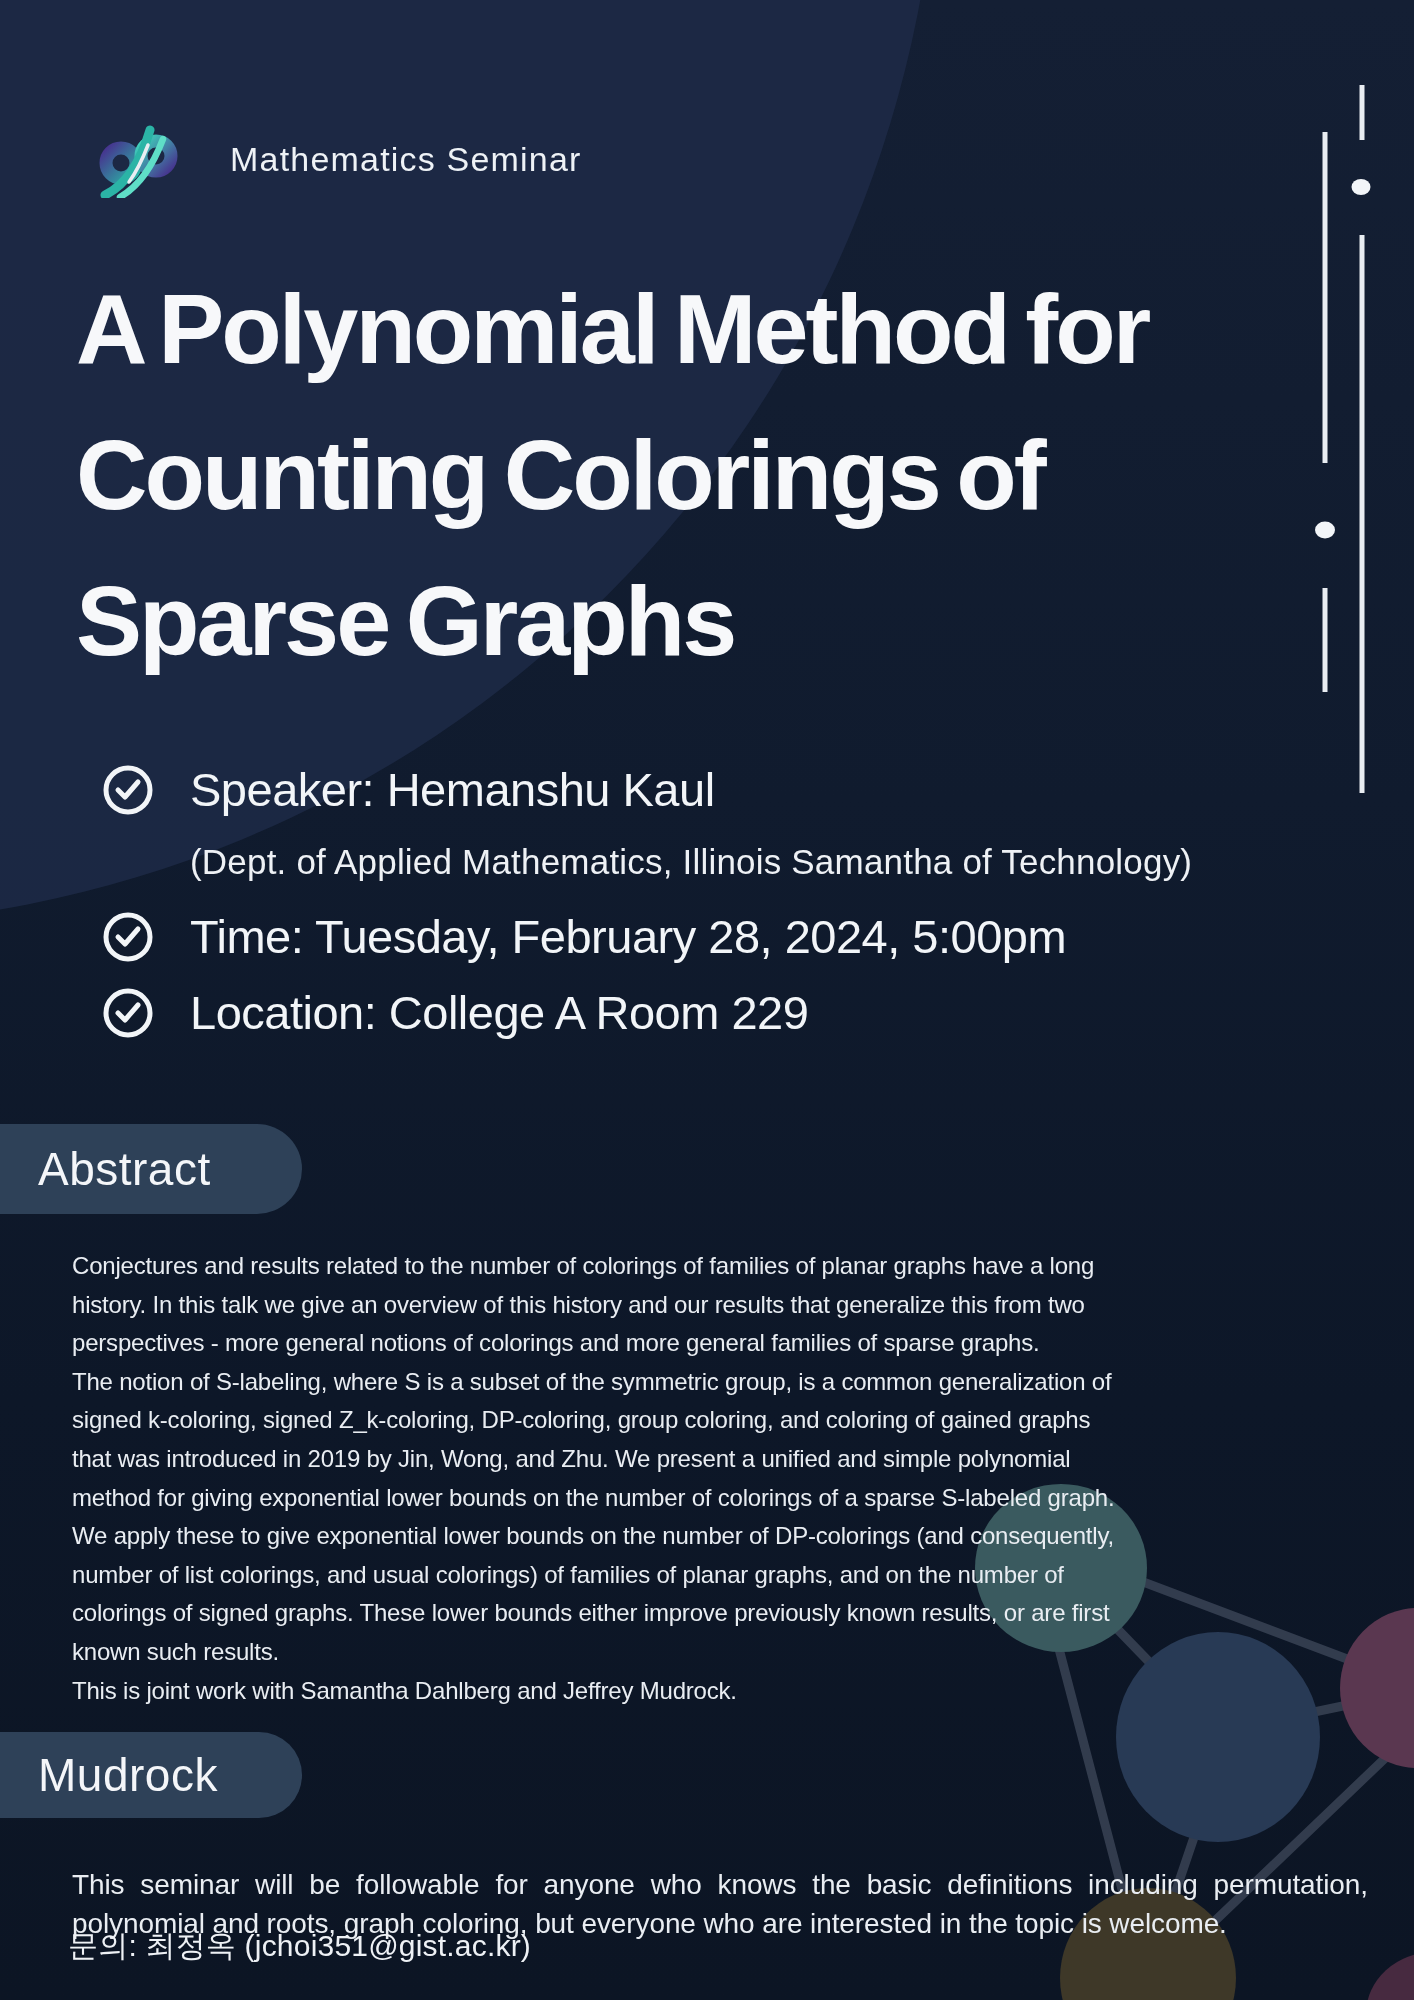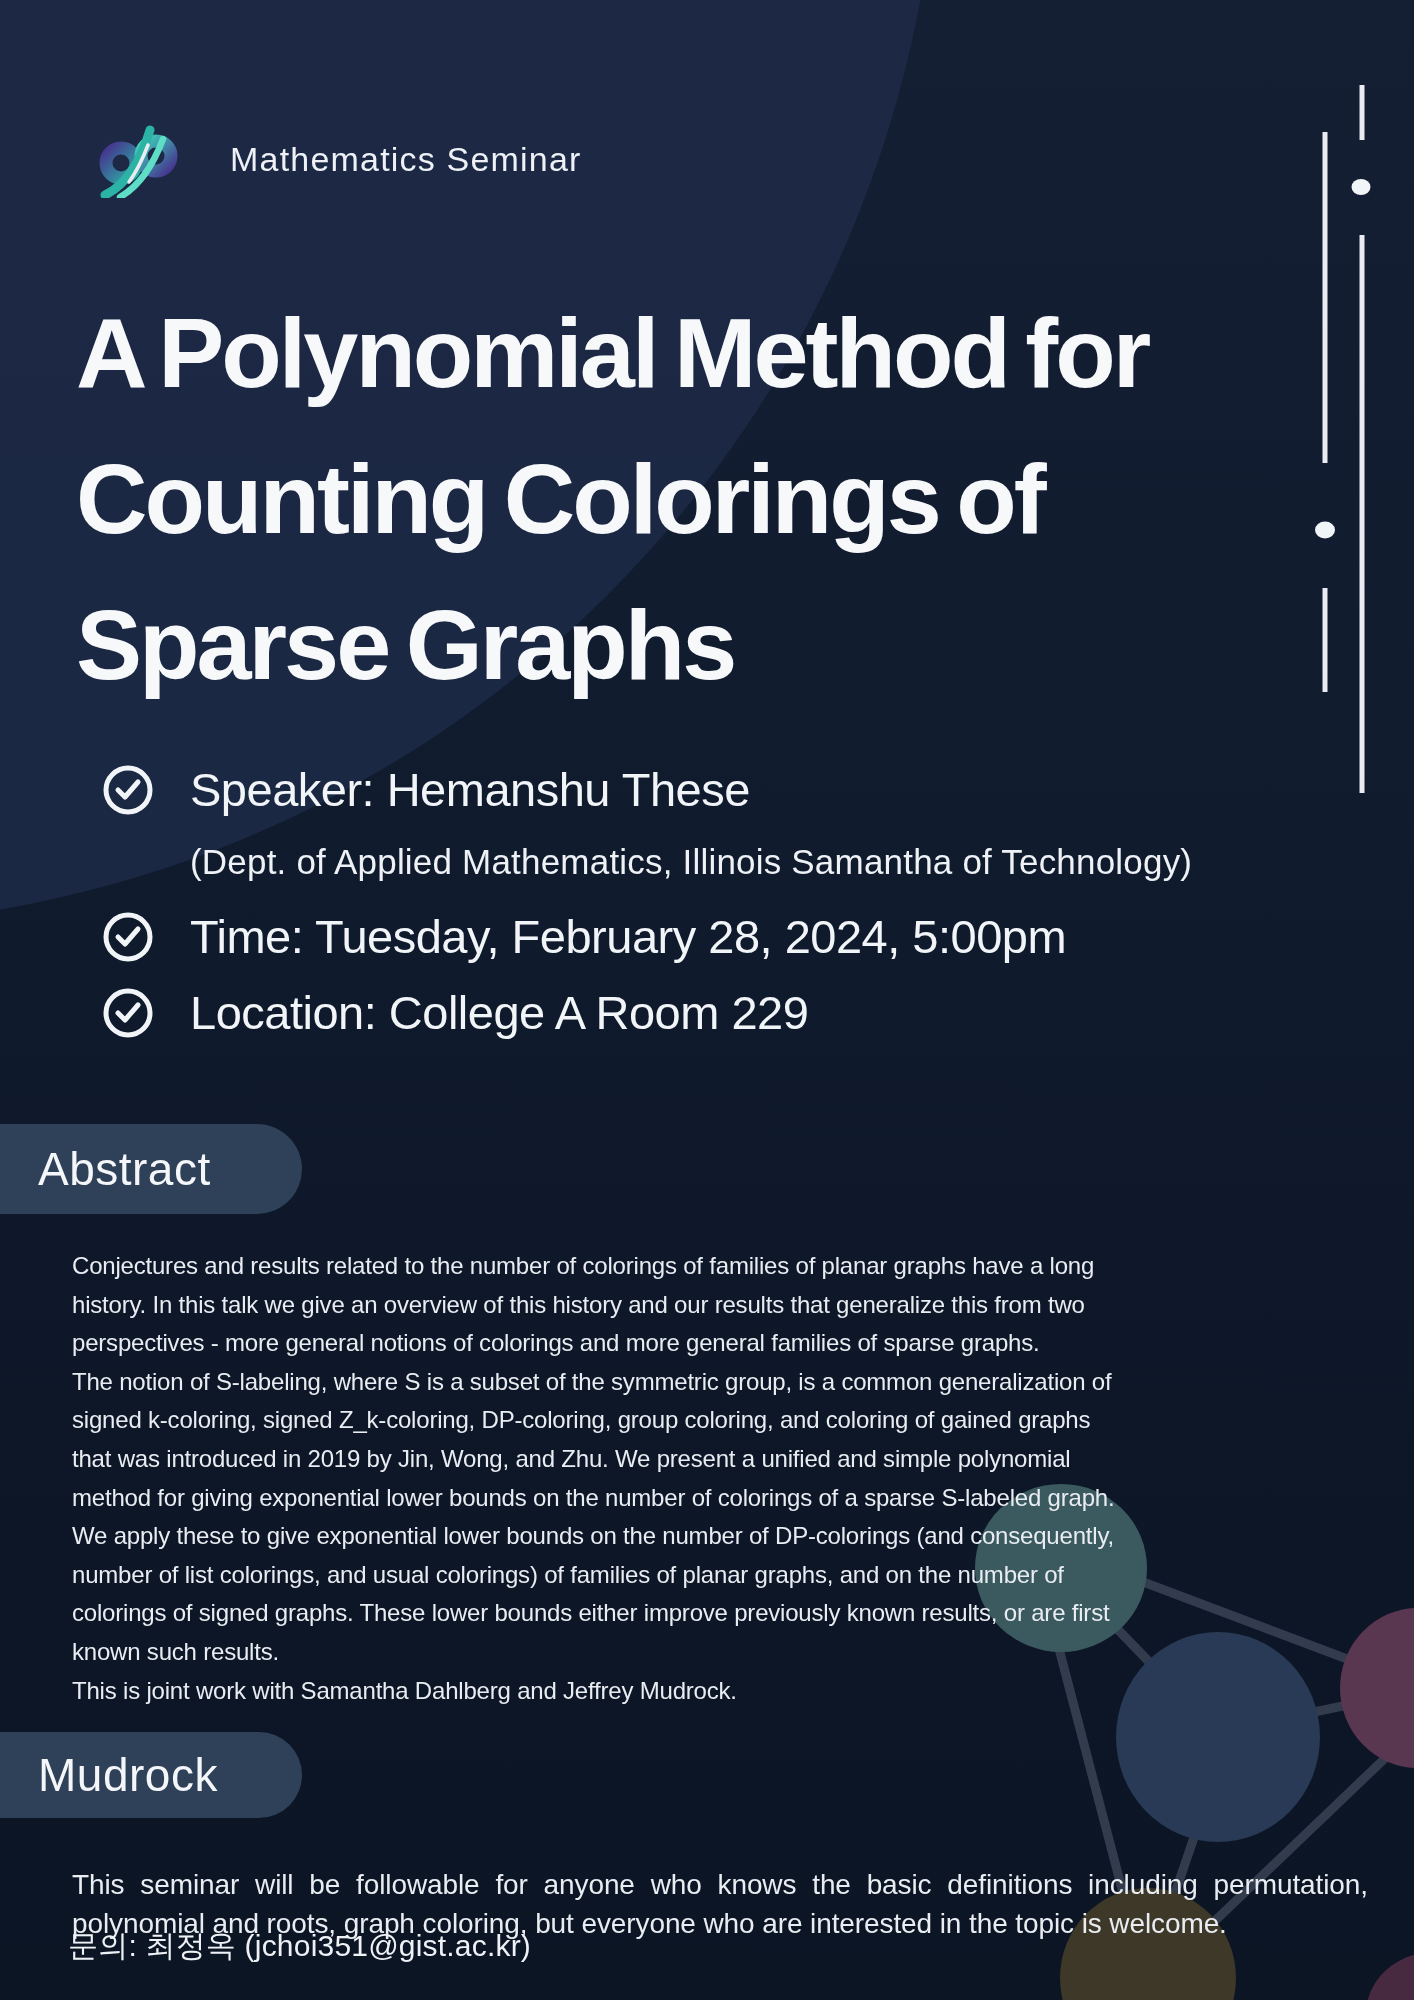--- a/index.html
+++ b/index.html
@@ -18,21 +18,21 @@
     border-radius:50%;background:#1f2c49;opacity:.78;
   }
   .decor-svg{position:absolute;left:0;top:0;width:1414px;height:2000px;pointer-events:none;}
   .content{position:absolute;left:0;top:0;width:100%;height:100%;}
 
   .brand-row{position:absolute;left:98px;top:120px;display:flex;align-items:center;}
   .brand-logo{width:84px;height:78px;}
   .brand-name{margin-left:48px;font-size:34px;letter-spacing:1.2px;font-weight:400;color:#eef2f6;}
 
   .title{
-    position:absolute;left:76px;top:280px;width:1250px;
+    position:absolute;left:76px;top:256px;width:1250px;
     font-size:99px;font-weight:bold;line-height:146px;
     letter-spacing:-3px;word-spacing:-7px;color:#f7f8fa;
     white-space:pre-line;
   }
 
   .detail-row{position:absolute;left:102px;display:flex;align-items:center;}
   .detail-icon{width:52px;height:52px;flex:0 0 52px;}
   .detail-label{margin-left:36px;font-size:47px;font-weight:400;color:#f2f5f8;letter-spacing:-0.5px;}
   .detail-sub{position:absolute;left:190px;font-size:35px;letter-spacing:0.2px;color:#eef1f5;}
 
@@ -116,21 +116,21 @@
 
     <div class="title">A Polynomial Method for
 Counting Colorings of
 Sparse Graphs</div>
 
     <div class="detail-row" style="top:762px;">
       <svg class="detail-icon" viewBox="0 0 52 52">
         <circle cx="26" cy="26" r="22" fill="none" stroke="#f2f5f8" stroke-width="5"></circle>
         <path d="M 16,26 L 23,33 L 36,18" fill="none" stroke="#f2f5f8" stroke-width="5" stroke-linecap="round" stroke-linejoin="round"></path>
       </svg>
-      <div class="detail-label">Speaker: Hemanshu These</div>
+      <div class="detail-label">Speaker: Hemanshu Kaul</div>
     </div>
     <div class="detail-sub" style="top:842px;">(Dept. of Applied Mathematics, Illinois Samantha of Technology)</div>
 
     <div class="detail-row" style="top:909px;">
       <svg class="detail-icon" viewBox="0 0 52 52">
         <circle cx="26" cy="26" r="22" fill="none" stroke="#f2f5f8" stroke-width="5"></circle>
         <path d="M 16,26 L 23,33 L 36,18" fill="none" stroke="#f2f5f8" stroke-width="5" stroke-linecap="round" stroke-linejoin="round"></path>
       </svg>
       <div class="detail-label">Time: Tuesday, February 28, 2024, 5:00pm</div>
     </div>

